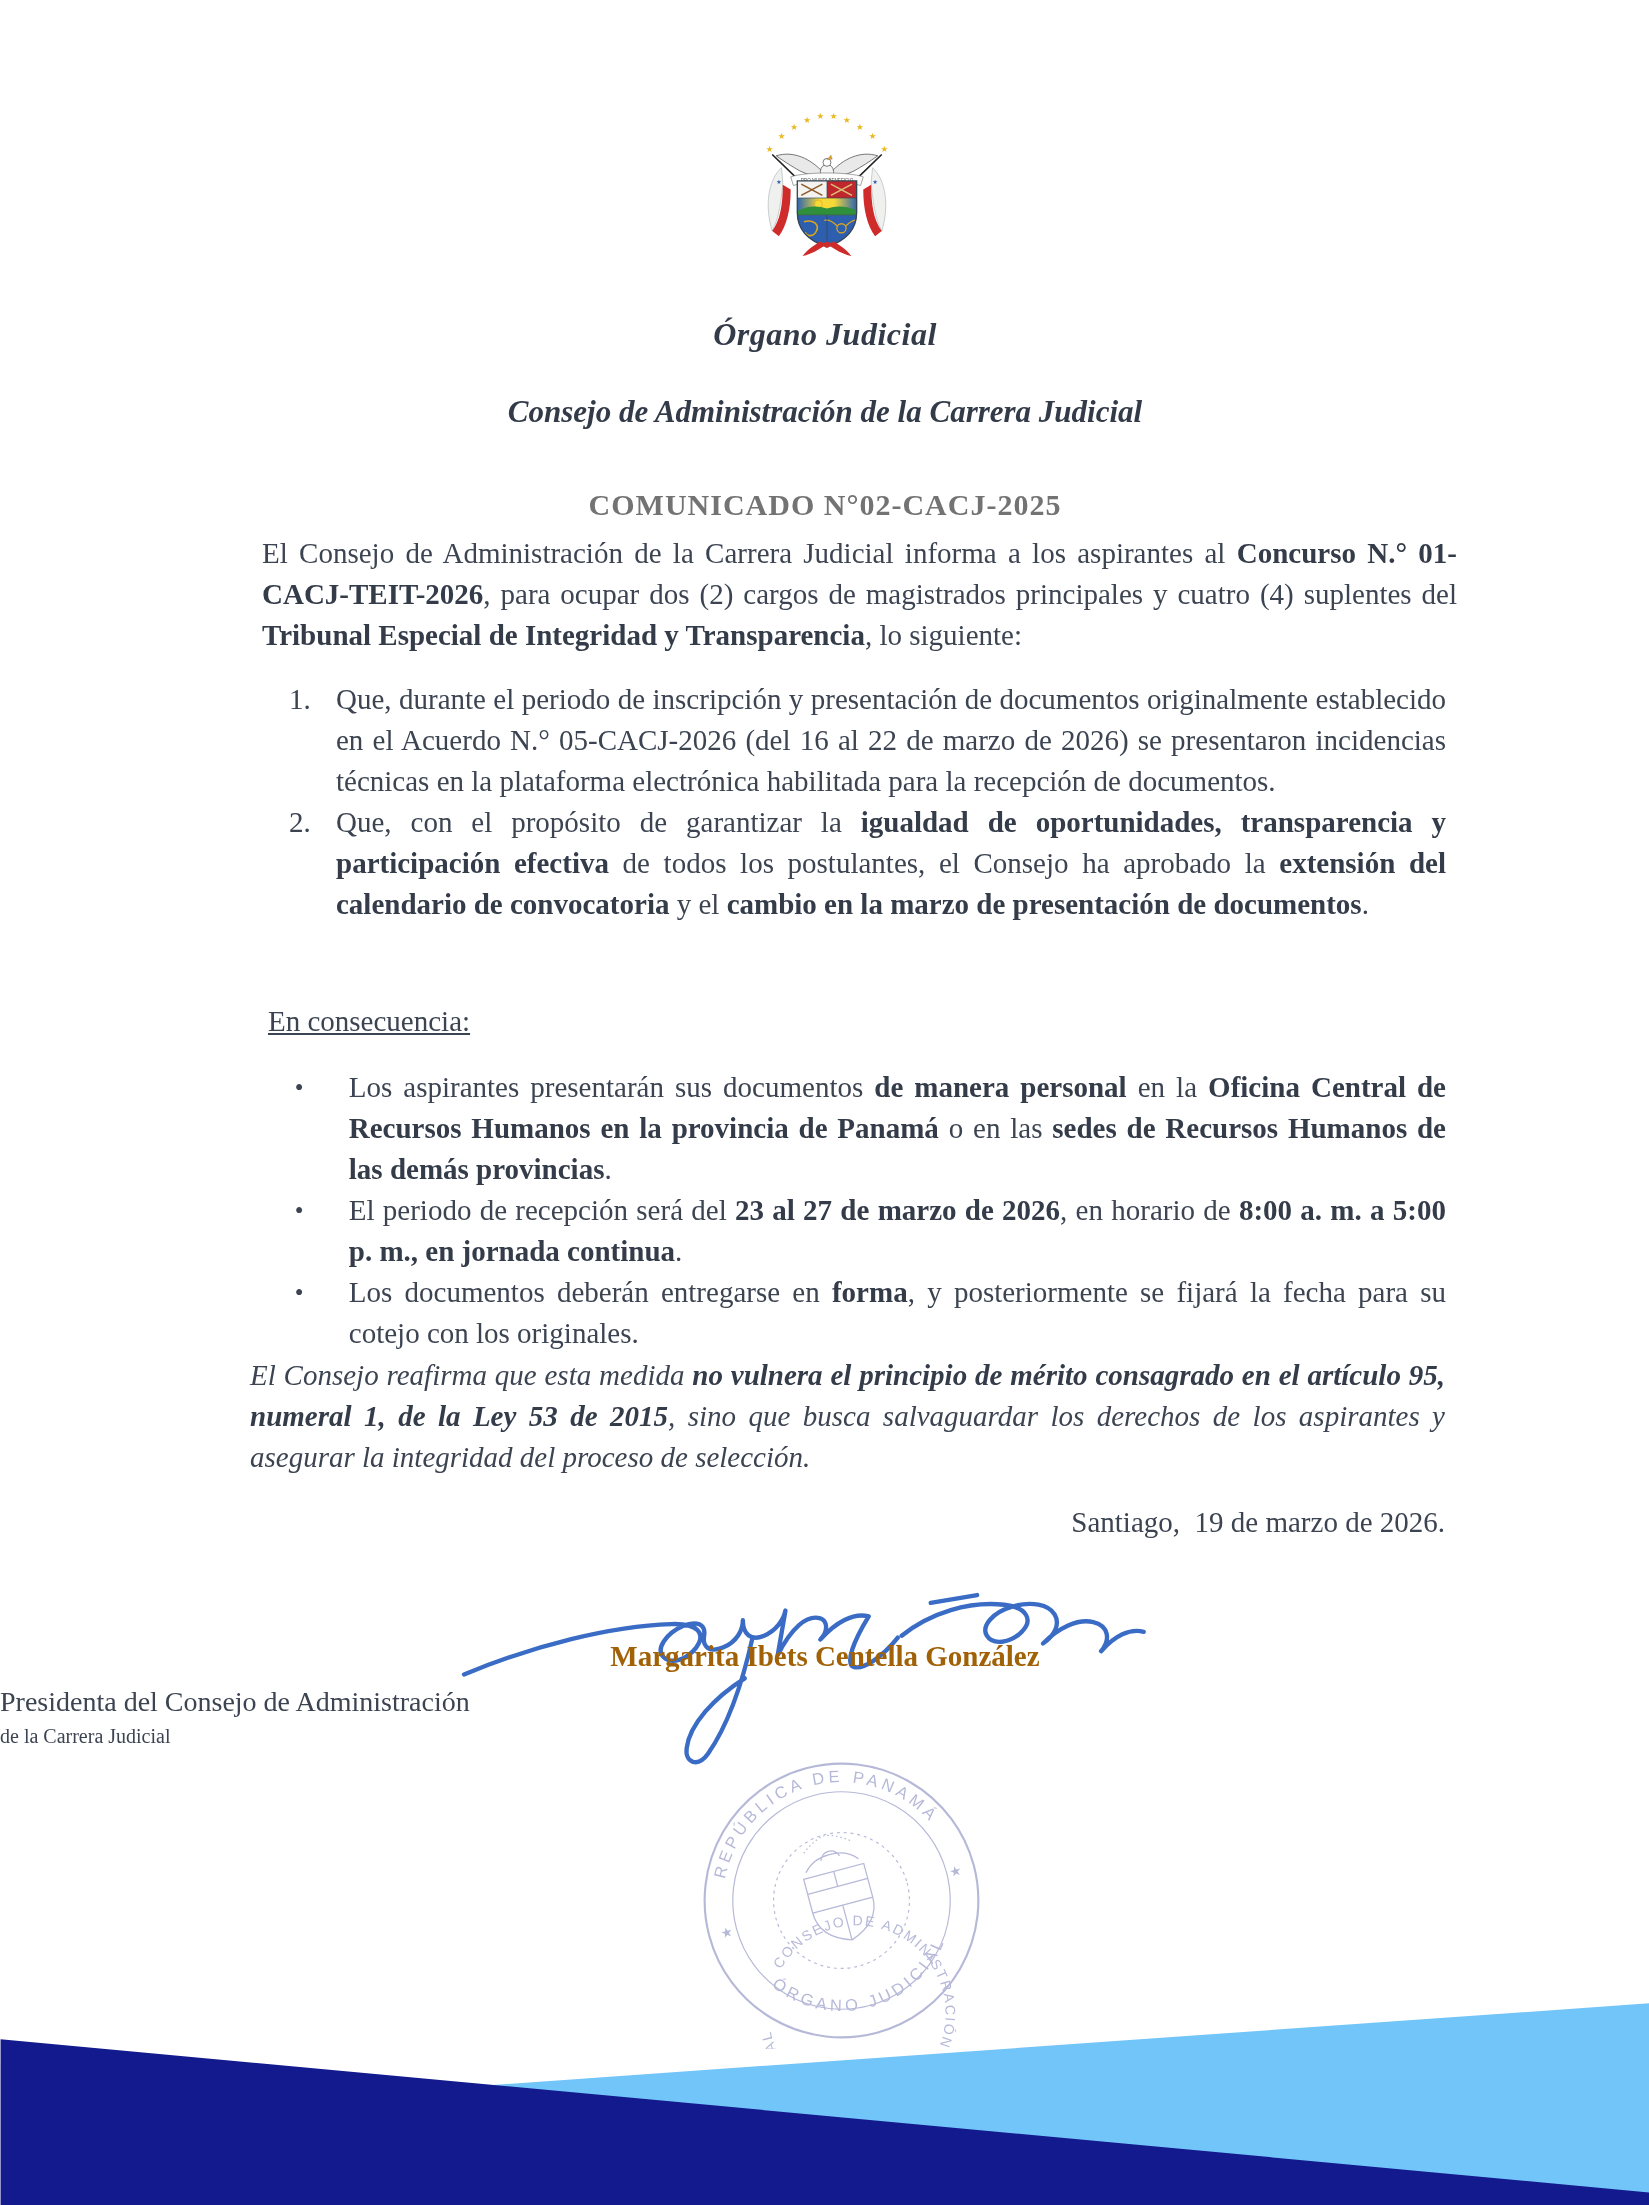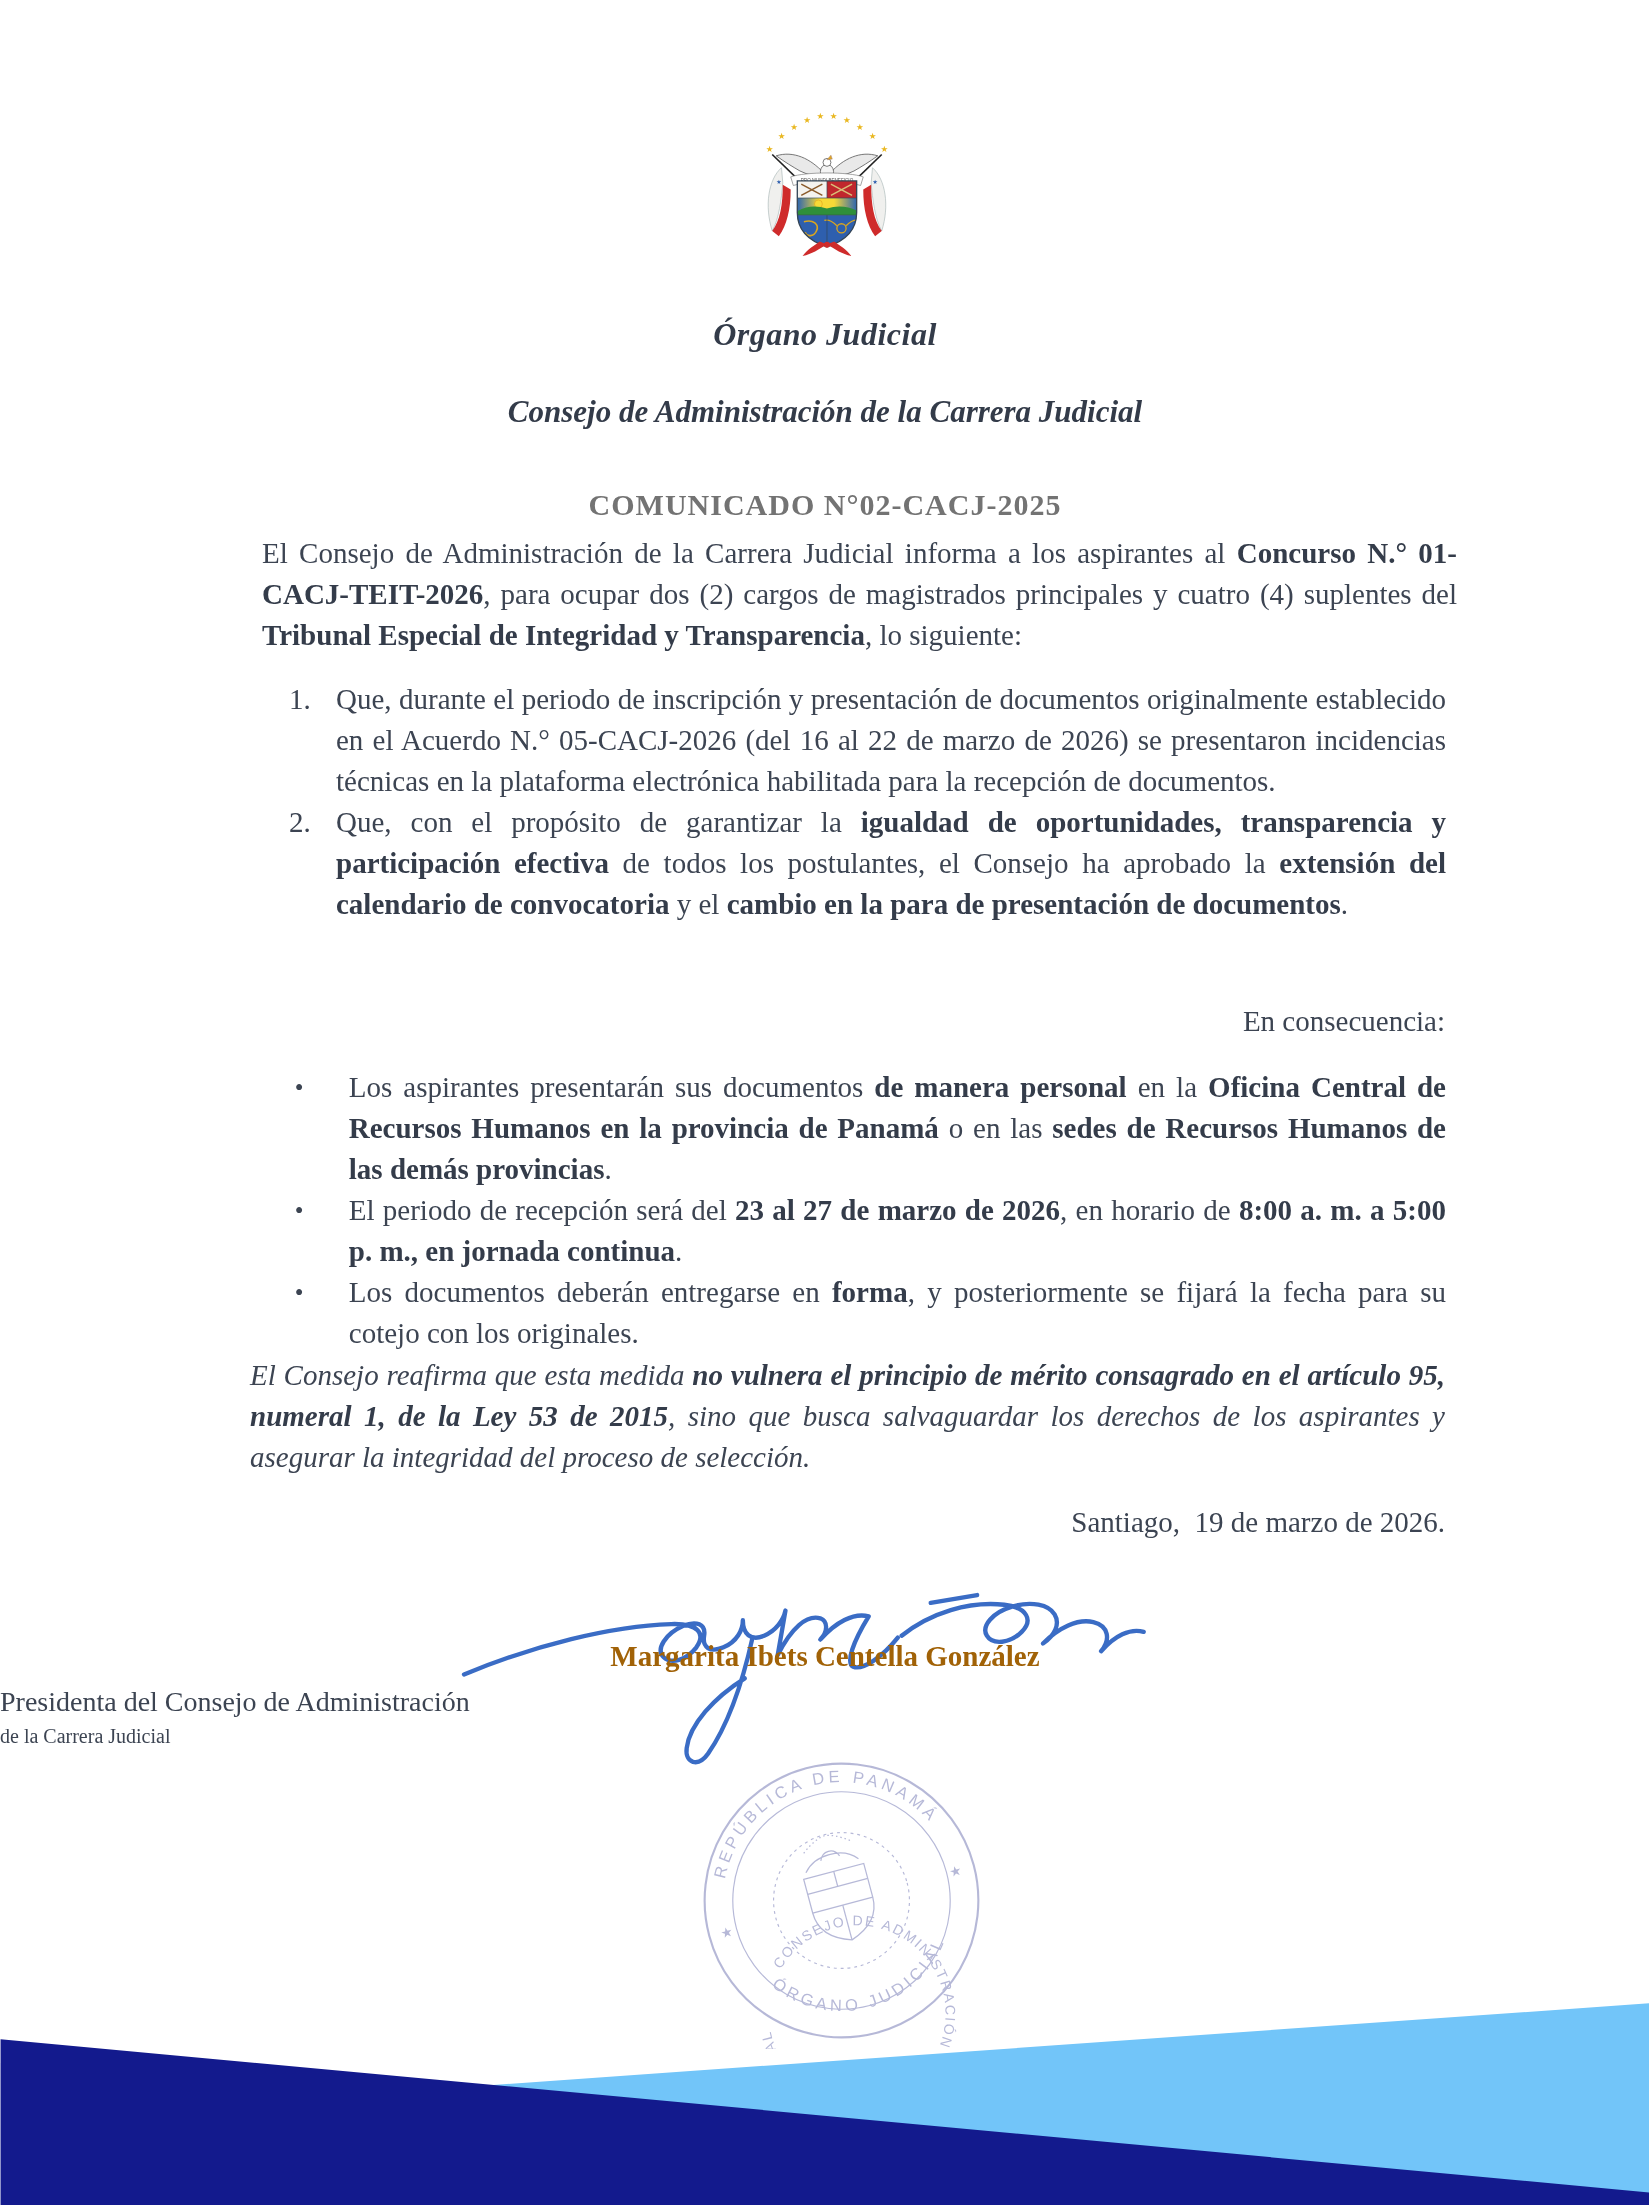--- a/index.html
+++ b/index.html
@@ -12,21 +12,21 @@
   .crest{left:752px;top:107px;}
   .h-org{top:316px;font-size:32px;font-weight:bold;font-style:italic;color:#333b49;letter-spacing:0.5px;}
   .h-council{top:394px;font-size:31px;font-weight:bold;font-style:italic;color:#333b49;}
   .h-com{top:462px;font-size:30px;font-weight:bold;color:#737373;letter-spacing:1px;margin-top:26px;}
   .bodytext{font-size:29px;line-height:41px;text-align:justify;color:#3c4452;}
   .intro{left:250px;top:533px;width:1195px;margin-left:12px;}
   .numlist{left:289px;top:679px;width:1157px;}
   .numrow{display:flex;align-items:flex-start;}
   .numrow .num{width:47px;flex:0 0 47px;}
   .numrow .txt{flex:1;text-align:justify;}
-  .conseq{left:250px;top:1001px;width:1195px;text-align:right;}
+  .conseq{left:268px;top:1001px;width:1195px;text-align:left;text-decoration:underline;}
   .bullist{left:289px;top:1067px;width:1157px;}
   .bulrow{display:flex;align-items:flex-start;}
   .bulrow .dot{width:54px;flex:0 0 54px;font-size:25px;line-height:41px;padding-left:5.8px;}
   .bulrow .txt{flex:1;text-align:justify;}
   .closing{left:250px;top:1355px;width:1195px;font-style:italic;}
   .dateline{left:250px;top:1502px;width:1195px;text-align:right;white-space:pre-wrap;}
   .sig-name{top:1640px;font-size:29px;font-weight:bold;color:#a16207;}
   .sig-role1{top:1681px;font-size:28px;}
   .sig-role2{top:1716px;font-size:20px;}
   .sig-svg{left:446px;top:1566px;}
@@ -136,21 +136,21 @@
 
   <div class="abs bodytext intro">El Consejo de Administración de la Carrera Judicial informa a los aspirantes al <b>Concurso N.° 01-CACJ-TEIT-2026</b>, para ocupar dos (2) cargos de magistrados principales y cuatro (4) suplentes del <b>Tribunal Especial de Integridad y Transparencia</b>, lo siguiente:</div>
 
   <div class="abs bodytext numlist">
     <div class="numrow">
       <span class="num">1.</span>
       <div class="txt">Que, durante el periodo de inscripción y presentación de documentos originalmente establecido en el Acuerdo N.° 05-CACJ-2026 (del 16 al 22 de marzo de 2026) se presentaron incidencias técnicas en la plataforma electrónica habilitada para la recepción de documentos.</div>
     </div>
     <div class="numrow">
       <span class="num">2.</span>
-      <div class="txt">Que, con el propósito de garantizar la <b>igualdad de oportunidades, transparencia y participación efectiva</b> de todos los postulantes, el Consejo ha aprobado la <b>extensión del calendario de convocatoria</b> y el <b>cambio en la para de presentación de documentos</b>.</div>
+      <div class="txt">Que, con el propósito de garantizar la <b>igualdad de oportunidades, transparencia y participación efectiva</b> de todos los postulantes, el Consejo ha aprobado la <b>extensión del calendario de convocatoria</b> y el <b>cambio en la marzo de presentación de documentos</b>.</div>
     </div>
   </div>
 
   <div class="abs bodytext conseq">En consecuencia:</div>
 
   <div class="abs bodytext bullist">
     <div class="bulrow">
       <span class="dot">•</span>
       <div class="txt">Los aspirantes presentarán sus documentos <b>de manera personal</b> en la <b>Oficina Central de Recursos Humanos en la provincia de Panamá</b> o en las <b>sedes de Recursos Humanos de las demás provincias</b>.</div>
     </div>

